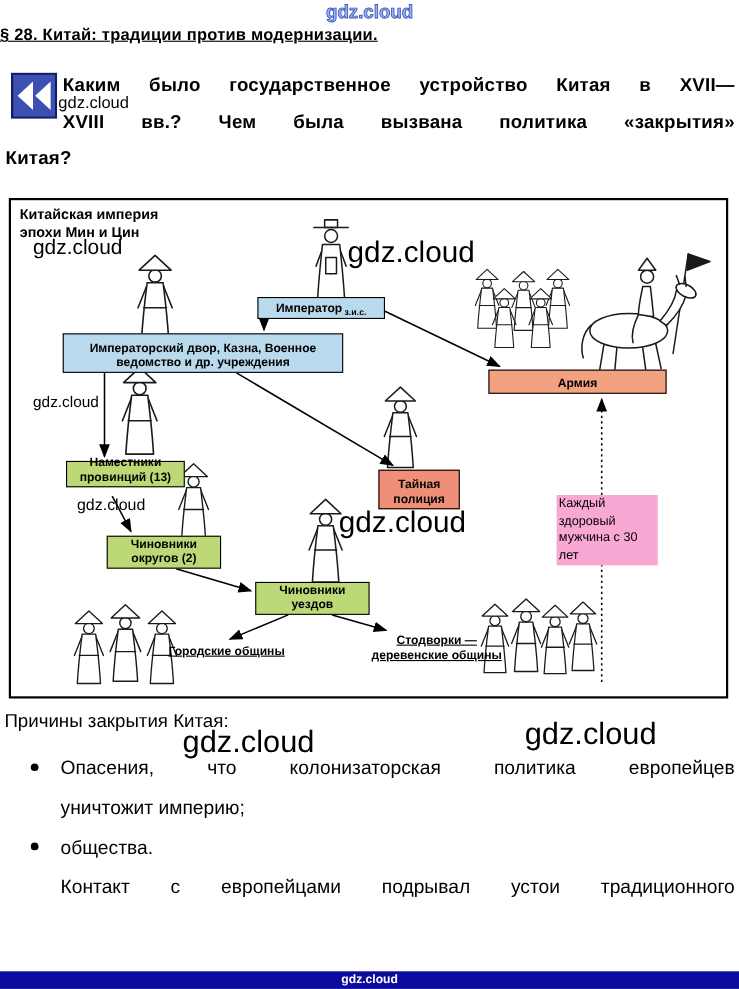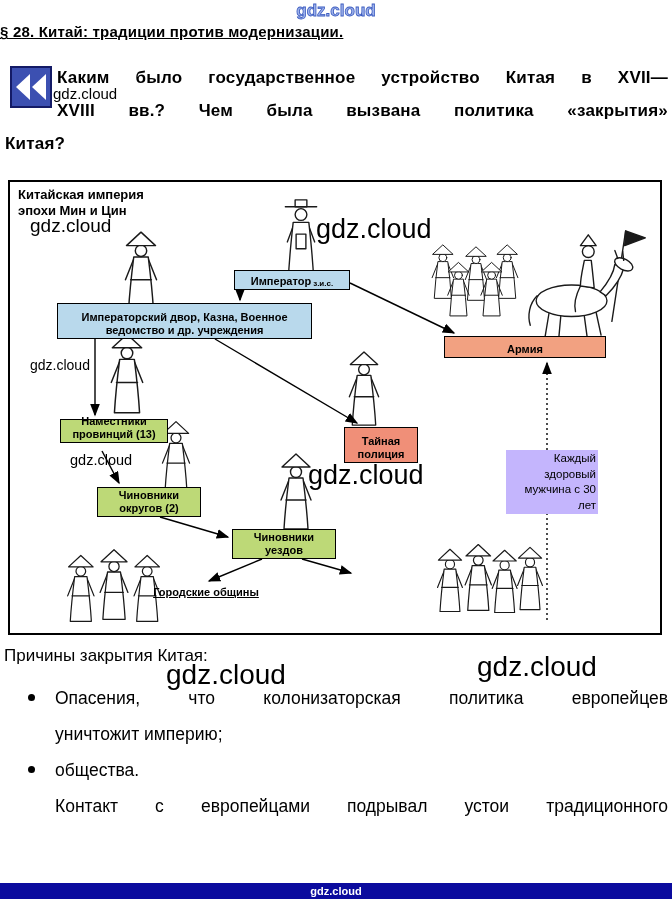--- a/index.html
+++ b/index.html
@@ -29,22 +29,22 @@
   .node { position:absolute; border:1px solid #000; display:flex; align-items:flex-end;
           justify-content:center; text-align:center; font-size:11px; font-weight:bold;
           line-height:1.18; padding:1px 2px; z-index:3; }
   .node-blue   { background:var(--box-blue,  #b9d9ec); }
   .node-green  { background:var(--box-green, #bdd977); }
   .node-orange { background:var(--box-orange,#f2a181); }
   .node-red    { background:var(--box-red,   #f08f78); }
   .note-sup { font-size:8px; font-weight:bold; vertical-align:super; margin-left:2px; }
   .ulabel { position:absolute; font-size:11px; font-weight:bold; text-decoration:underline;
             text-align:center; line-height:1.3; z-index:3; }
-  .army-note { position:absolute; font-size:11.5px; text-align:right; line-height:1.35;
-               background:#c4b5fd; z-index:3; padding:1px 2px; }
+  .army-note { position:absolute; font-size:11.5px; text-align:left; line-height:1.35;
+               background:#f9a8d4; z-index:3; padding:1px 2px; }
 
   .reasons-heading { position:absolute; left:4px; top:646px; font-size:17px; }
   .reasons-list { position:absolute; left:0; top:680px; width:672px; }
   .reason { position:relative; padding-left:55px; padding-right:4px; }
   .reason::before { content:""; position:absolute; left:28px; top:14px; width:7px; height:7px;
                     border-radius:50%; background:#000; }
   .r-line { font-size:17.5px; line-height:36px; }
   .r-just { text-align:justify; text-align-last:justify; }
 
   .footer-bar { position:absolute; left:0; bottom:0; width:672px; height:16px;
@@ -190,20 +190,21 @@
         <span class="note-sup">з.и.с.</span>
     </div>
     <div class="node node-blue" style="left:47px;top:121px;width:255px;height:36px">Императорский двор, Казна, Военное ведомство и др. учреждения</div>
     <div class="node node-orange" style="left:434px;top:154px;width:162px;height:22px">Армия</div>
     <div class="node node-green" style="left:50px;top:237px;width:108px;height:24px">Наместники провинций (13)</div>
     <div class="node node-red" style="left:334px;top:245px;width:74px;height:36px">Тайная полиция</div>
     <div class="node node-green" style="left:87px;top:305px;width:104px;height:30px">Чиновники округов (2)</div>
     <div class="node node-green" style="left:222px;top:347px;width:104px;height:30px">Чиновники уездов</div>
 
     <div class="ulabel" style="left:140px;top:403px;width:112px">Городские общины</div>
+    <div class="ulabel" style="left:323px;top:393px;width:128px">Стодворки — деревенские общины</div>
     <div class="army-note" style="left:496px;top:268px;width:92px">Каждый здоровый мужчина с 30 лет</div>
 
     <div class="wm" style="left:20px;top:34px;font-size:19px">gdz.cloud</div>
     <div class="wm" style="left:306px;top:33px;font-size:27px">gdz.cloud</div>
     <div class="wm" style="left:20px;top:176px;font-size:14px">gdz.cloud</div>
     <div class="wm" style="left:60px;top:271px;font-size:14.5px">gdz.cloud</div>
     <div class="wm" style="left:298px;top:279px;font-size:27px">gdz.cloud</div>
   </div>
 
   <div class="reasons-heading">Причины закрытия Китая:</div>

